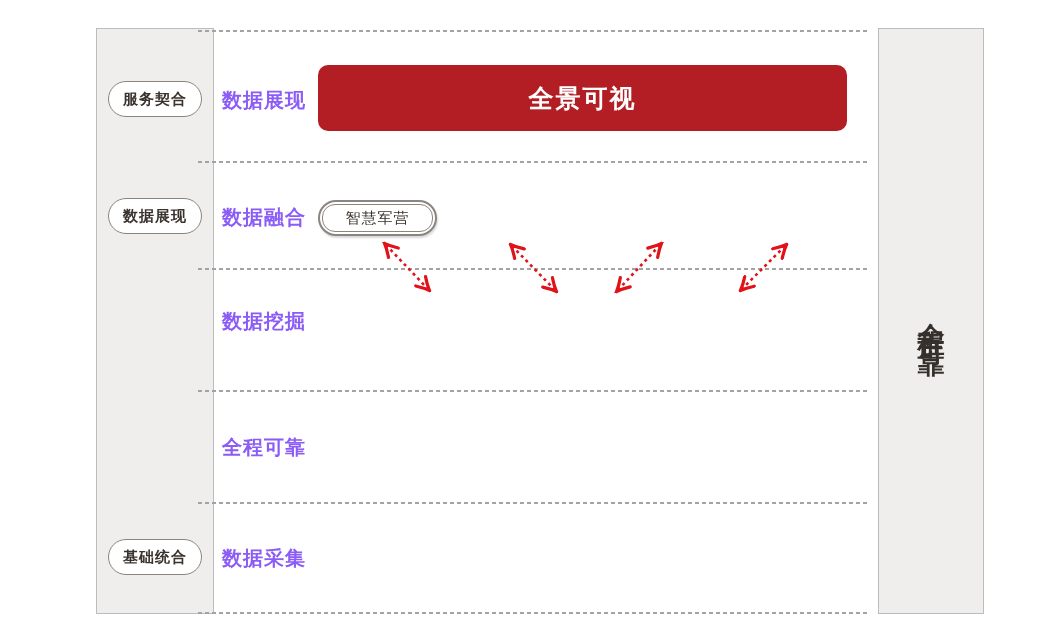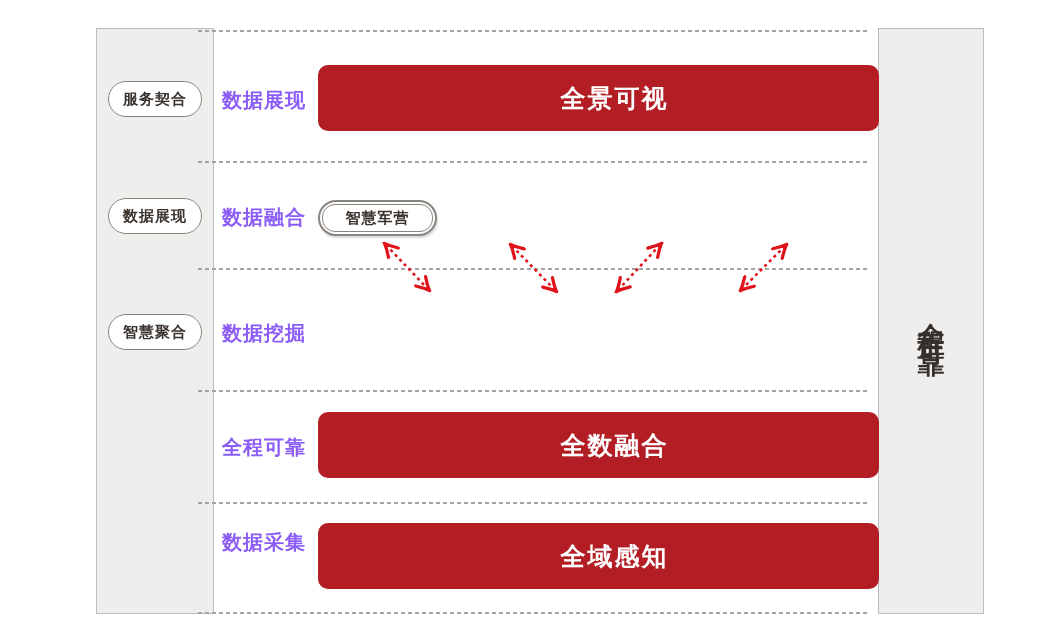--- a/index.html
+++ b/index.html
@@ -34,66 +34,64 @@
   
   .row-label{
     position:absolute;left:222px;font-size:20px;font-weight:bold;
     color:#8b5cf6;letter-spacing:1px;white-space:nowrap;
   }
   
   .bar{
     position:absolute;left:318px;width:529px;height:66px;
     background:#b21e24;border-radius:10px;
     display:flex;align-items:center;justify-content:center;
-    color:#ffffff;font-size:25px;font-weight:bold;letter-spacing:2px;white-space:nowrap;padding-left:32px;
+    color:#ffffff;font-size:25px;font-weight:bold;letter-spacing:2px;white-space:nowrap;
   }
   
   .app-pill{
     position:absolute;top:200px;height:36px;background:#ffffff;
     border:2px solid #8b8580;border-radius:18px;box-sizing:border-box;
     padding:2px;box-shadow:1px 2px 2px rgba(0,0,0,0.15);
   }
   .app-pill-inner{
     width:100%;height:100%;border:1.5px solid #8b8580;border-radius:13px;
     box-sizing:border-box;display:flex;align-items:center;justify-content:center;
-    font-size:15px;font-weight:bold;color:#3a322d;letter-spacing:1px;white-space:nowrap;
+    font-size:15px;font-weight:normal;color:#3a322d;letter-spacing:1px;white-space:nowrap;
   }
   .arrow-layer{position:absolute;left:0;top:0;pointer-events:none;}
 </style>
 </head>
 <body>
 
 <div class="canvas">
 
   <div class="side-panel left">
     <div class="cap-pill" style="top:52px">服务契合</div>
     <div class="cap-pill" style="top:169px">数据展现</div>
-    <div class="cap-pill" style="top:285px">智慧聚合</div>
+    <div class="cap-pill" style="top:510px">基础统合</div>
   </div>
 
   <div class="side-panel right">
     <div class="vertical-label">全程可靠</div>
   </div>
 
   <div class="dotline" style="top:30px"></div>
   <div class="dotline" style="top:161px"></div>
   <div class="dotline" style="top:268px"></div>
   <div class="dotline" style="top:390px"></div>
   <div class="dotline" style="top:502px"></div>
   <div class="dotline" style="top:612px"></div>
 
   <div class="row-label" style="top:87px">数据展现</div>
   <div class="row-label" style="top:204px">数据融合</div>
-  <div class="row-label" style="top:320px">数据挖掘</div>
+  <div class="row-label" style="top:308px">数据挖掘</div>
   <div class="row-label" style="top:434px">全程可靠</div>
-  <div class="row-label" style="top:529px">数据采集</div>
+  <div class="row-label" style="top:545px">数据采集</div>
 
   <div class="bar" style="top:65px">全景可视</div>
-  <div class="bar" style="top:412px">全数融合</div>
-  <div class="bar" style="top:523px">全域感知</div>
 
   <div class="app-pill" style="left:318px;width:119px">
     <div class="app-pill-inner">智慧军营</div>
   </div>
 
   <svg class="arrow-layer" width="1051" height="636" viewBox="0 0 1051 636">
     <defs>
       <marker id="ah" viewBox="0 0 10 10" refX="7.5" refY="5" markerWidth="6.5" markerHeight="6.5" orient="auto-start-reverse">
         <path d="M1.2,1 Q5.5,3.8 8.8,5 Q5.5,6.2 1.2,9" fill="none" stroke="#e0121a" stroke-width="1.9" stroke-linecap="round"></path>
       </marker>

